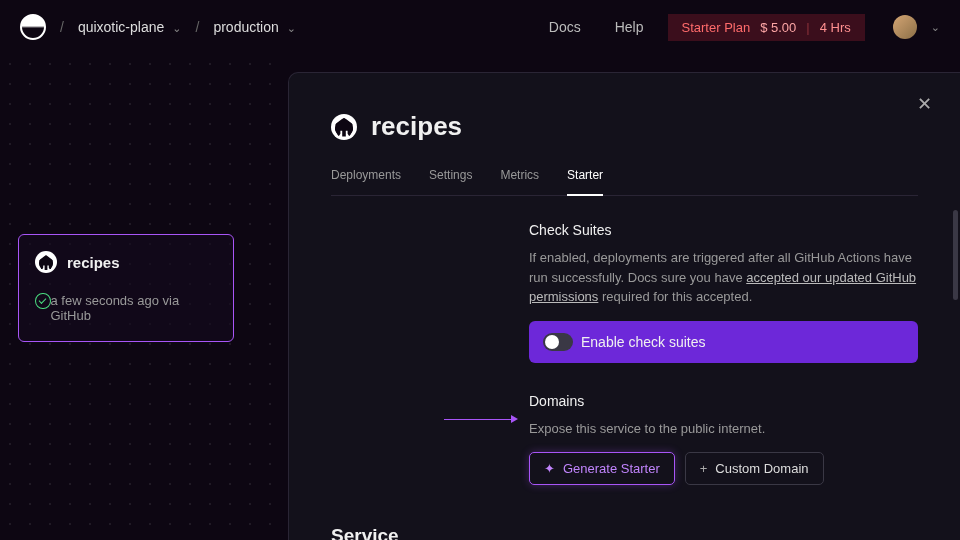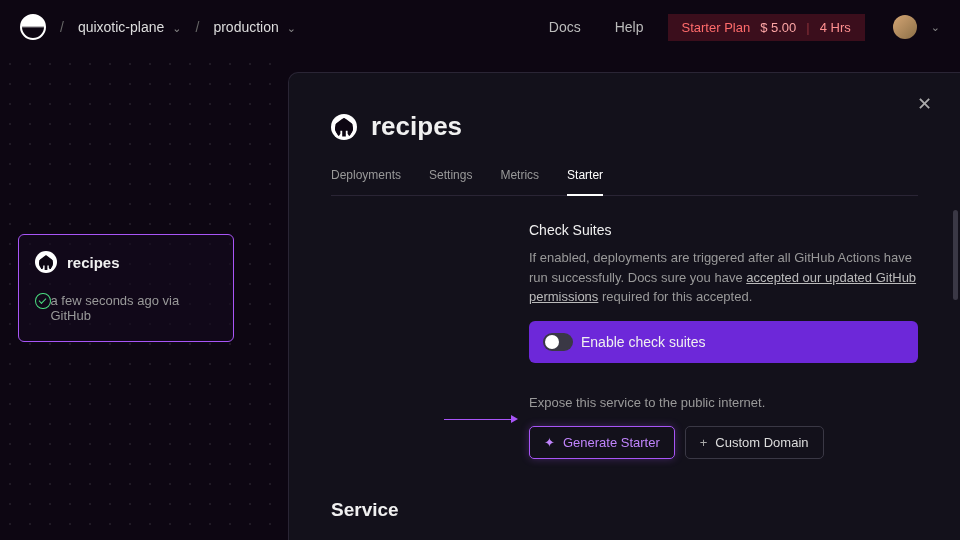--- a/index.html
+++ b/index.html
@@ -111,20 +111,21 @@
     <div class="sec-desc">
       <span>If enabled, deployments are triggered after all GitHub Actions have run successfully. Docs sure you have </span><a href="#">accepted our updated GitHub permissions</a><span> required for this accepted.</span>
     </div>
     <div class="toggle-row">
       <div class="toggle"></div>
       <span>Enable check suites</span>
     </div>
   </div>
 
   <div class="section">
+    <div class="sec-title">Domains</div>
     <div class="sec-desc">Expose this service to the public internet.</div>
     <div class="btn-row">
       <button class="btn accent">
         <span class="spark">✦</span>
         <span>Generate Starter</span>
       </button>
       <button class="btn">
         <span class="plus">+</span>
         <span>Custom Domain</span>
       </button>

